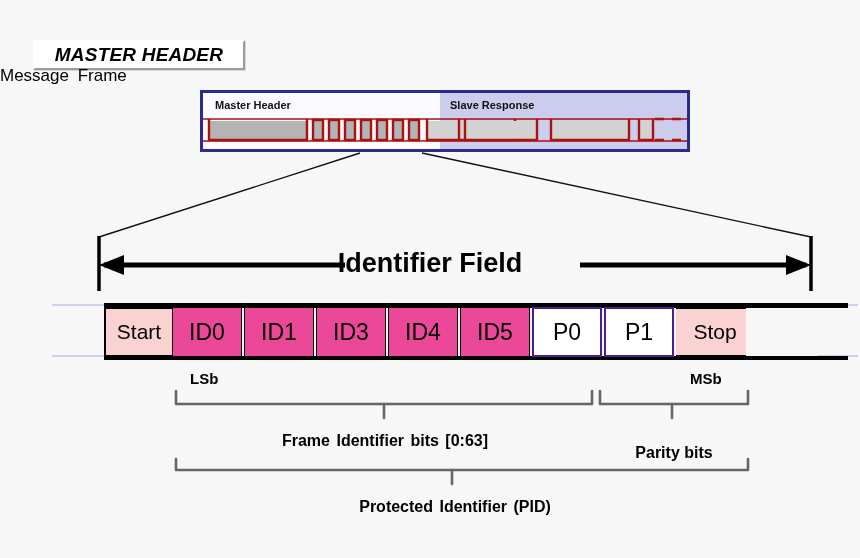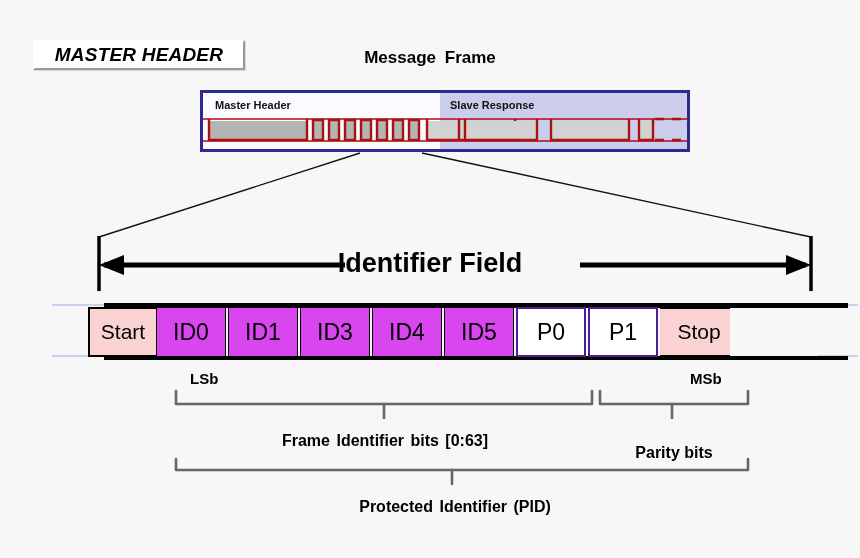--- a/index.html
+++ b/index.html
@@ -23,22 +23,22 @@
     box-sizing:border-box;
     display:flex;align-items:center;justify-content:center;
   }
   #master-header-badge span{
     font-size:19px;font-weight:bold;font-style:italic;color:#000;
     letter-spacing:.2px;
   }
 
   
   #message-frame-title{
-    position:absolute;left:0;top:48px;width:860px;text-align:center;
-    font-size:17px;font-weight:bold;color:#000;
+    position:absolute;left:0;top:66px;width:860px;text-align:left;
+    font-size:17px;font-weight:normal;color:#000;
   }
   #message-frame-title .t{word-spacing:4px;}
 
   #message-frame{
     position:absolute;left:200px;top:90px;width:490px;height:62px;
     border:3px solid #2b2b8f;background:#fbfbff;box-sizing:border-box;
   }
   #slave-band{
     position:absolute;left:237px;top:0;right:0;bottom:0;
     background:#ccccec;
@@ -54,33 +54,33 @@
   #expand-lines{position:absolute;left:0;top:0;width:860px;height:558px;pointer-events:none;}
 
   
   #identifier-field-label{
     position:absolute;left:0;top:248px;width:860px;text-align:center;
     font-size:27px;font-weight:bold;color:#000;
   }
 
   
   #bit-row{
-    position:absolute;left:88px;top:307px;height:50px;
+    position:absolute;left:104px;top:307px;height:50px;
     display:flex;align-items:stretch;text-align:center;
   }
   .cell{
     box-sizing:border-box;
     display:flex;align-items:center;justify-content:center;
     font-size:23px;color:#000;
     border:2px solid #000;
     height:50px;
   }
   .cell.start{background:#fad2d2;border-right:none;width:68px;font-size:21px;}
   .cell.stop{background:#fad2d2;border-left:none;border-right:none;width:70px;font-size:21px;padding-left:8px;}
-  .cell.id{background:#d946ef;border:1px solid #000;width:70px;margin-right:2px;}
+  .cell.id{background:#ec4899;border:1px solid #000;width:70px;margin-right:2px;}
   .cell.p{background:#ffffff;border:2px solid #4c1d95;width:70px;margin-right:2px;}
   #row-top-bar{position:absolute;left:104px;top:303px;width:744px;height:5px;background:#000;}
   #row-bottom-bar{position:absolute;left:104px;top:356px;width:744px;height:4px;background:#000;}
   .idle-line{position:absolute;height:2px;background:#cfcfee;}
   #idle-left-top{left:52px;top:304px;width:52px;}
   #idle-left-bottom{left:52px;top:355px;width:52px;}
   #idle-right-top{left:818px;top:304px;width:40px;}
   #idle-right-bottom{left:818px;top:355px;width:40px;}
 
   

